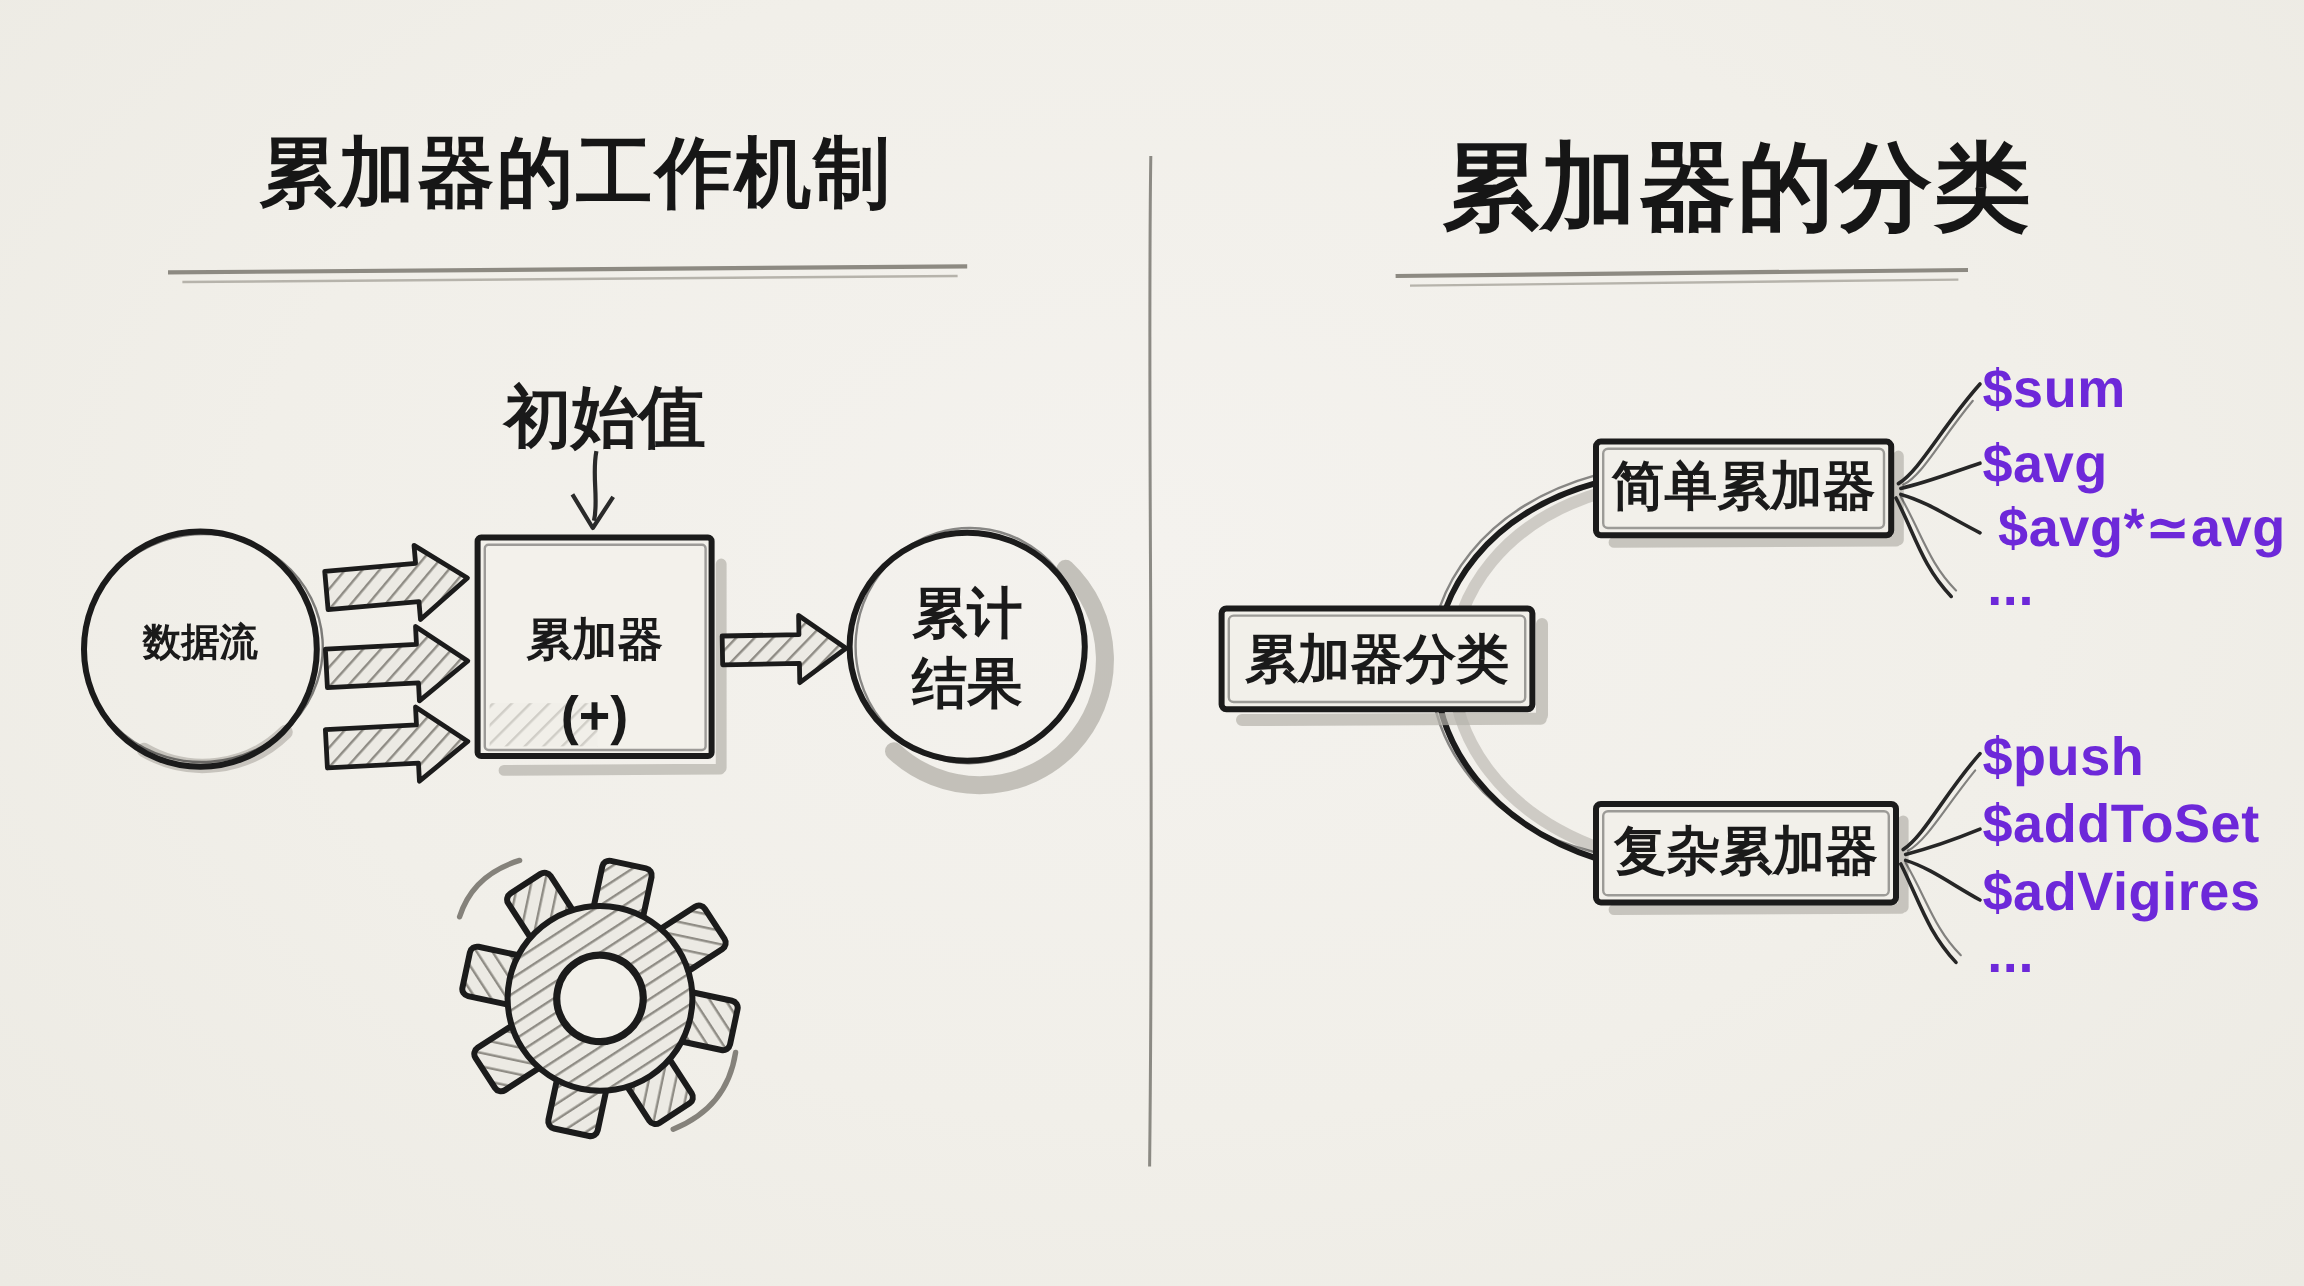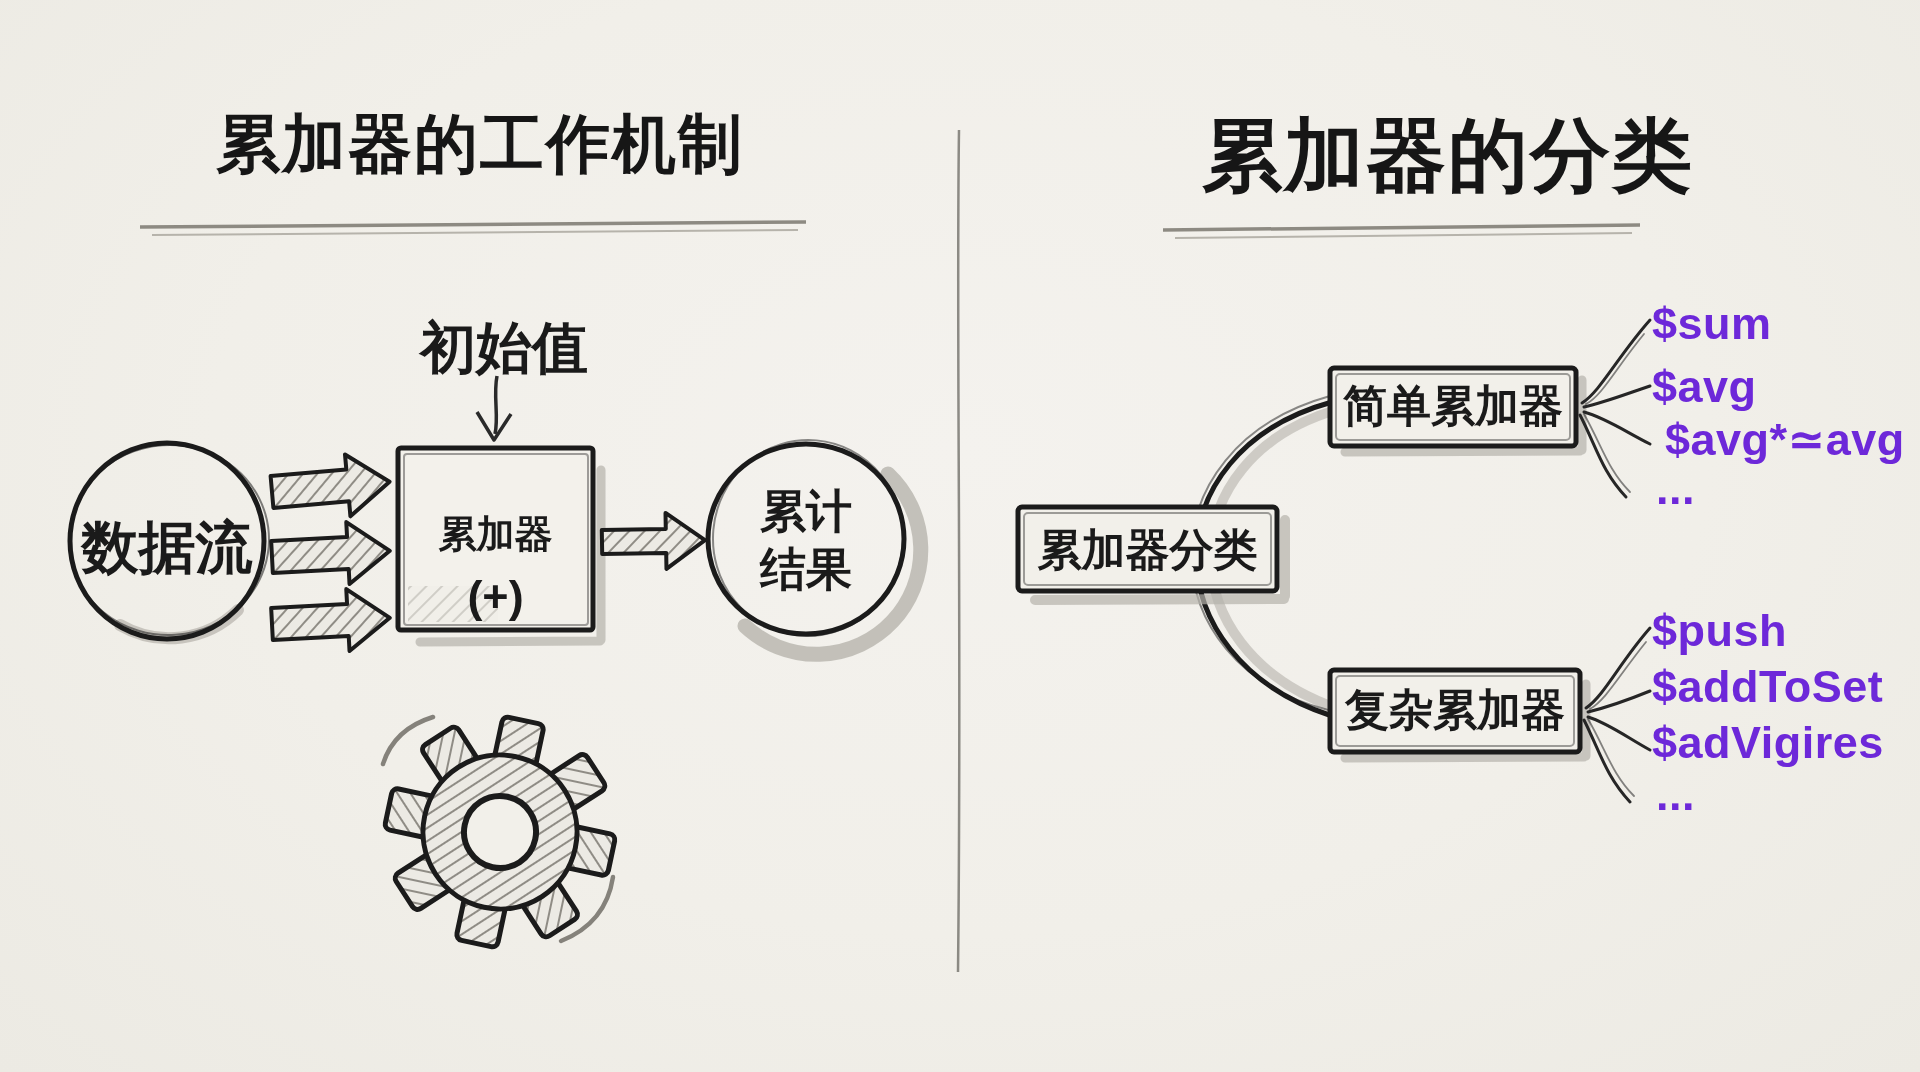--- a/index.html
+++ b/index.html
@@ -139,21 +139,21 @@
     <path d="M1588,719 C1606,750 1612,774 1634,796" opacity="0.55" stroke-width="1.8"></path>
   </g>
 </svg>
 
 <div class="abs title ctext" style="left:140px;top:112px;width:680px;">累加器的工作机制</div>
 
 <div class="abs title ctext" style="left:1172px;top:116px;width:490px;font-size:80px;margin-left:30px;">累加器的分类</div>
 
 <div class="abs node-label ctext" style="left:420px;top:320px;width:156px;font-size:56px;">初始值</div>
 
-<div class="abs node-label ctext" style="left:67px;top:519px;width:200px;font-size:57px;">数据流</div>
+<div class="abs node-label ctext" style="left:67px;top:519px;width:200px;font-size:32px;">数据流</div>
 
 <div class="abs node-label ctext" style="left:398px;top:515px;width:195px;font-size:38px;">累加器</div>
 <div class="abs node-label ctext" style="left:398px;top:574px;width:195px;font-size:45px;">(+)</div>
 
 <div class="abs node-label ctext" style="left:706px;top:488px;width:200px;font-size:46px;">累计</div>
 <div class="abs node-label ctext" style="left:706px;top:546px;width:200px;font-size:46px;">结果</div>
 
 <div class="abs node-label ctext" style="left:1018px;top:528px;width:259px;font-size:44px;">累加器分类</div>
 
 <div class="abs node-label ctext" style="left:1330px;top:384px;width:246px;font-size:44px;">简单累加器</div>

